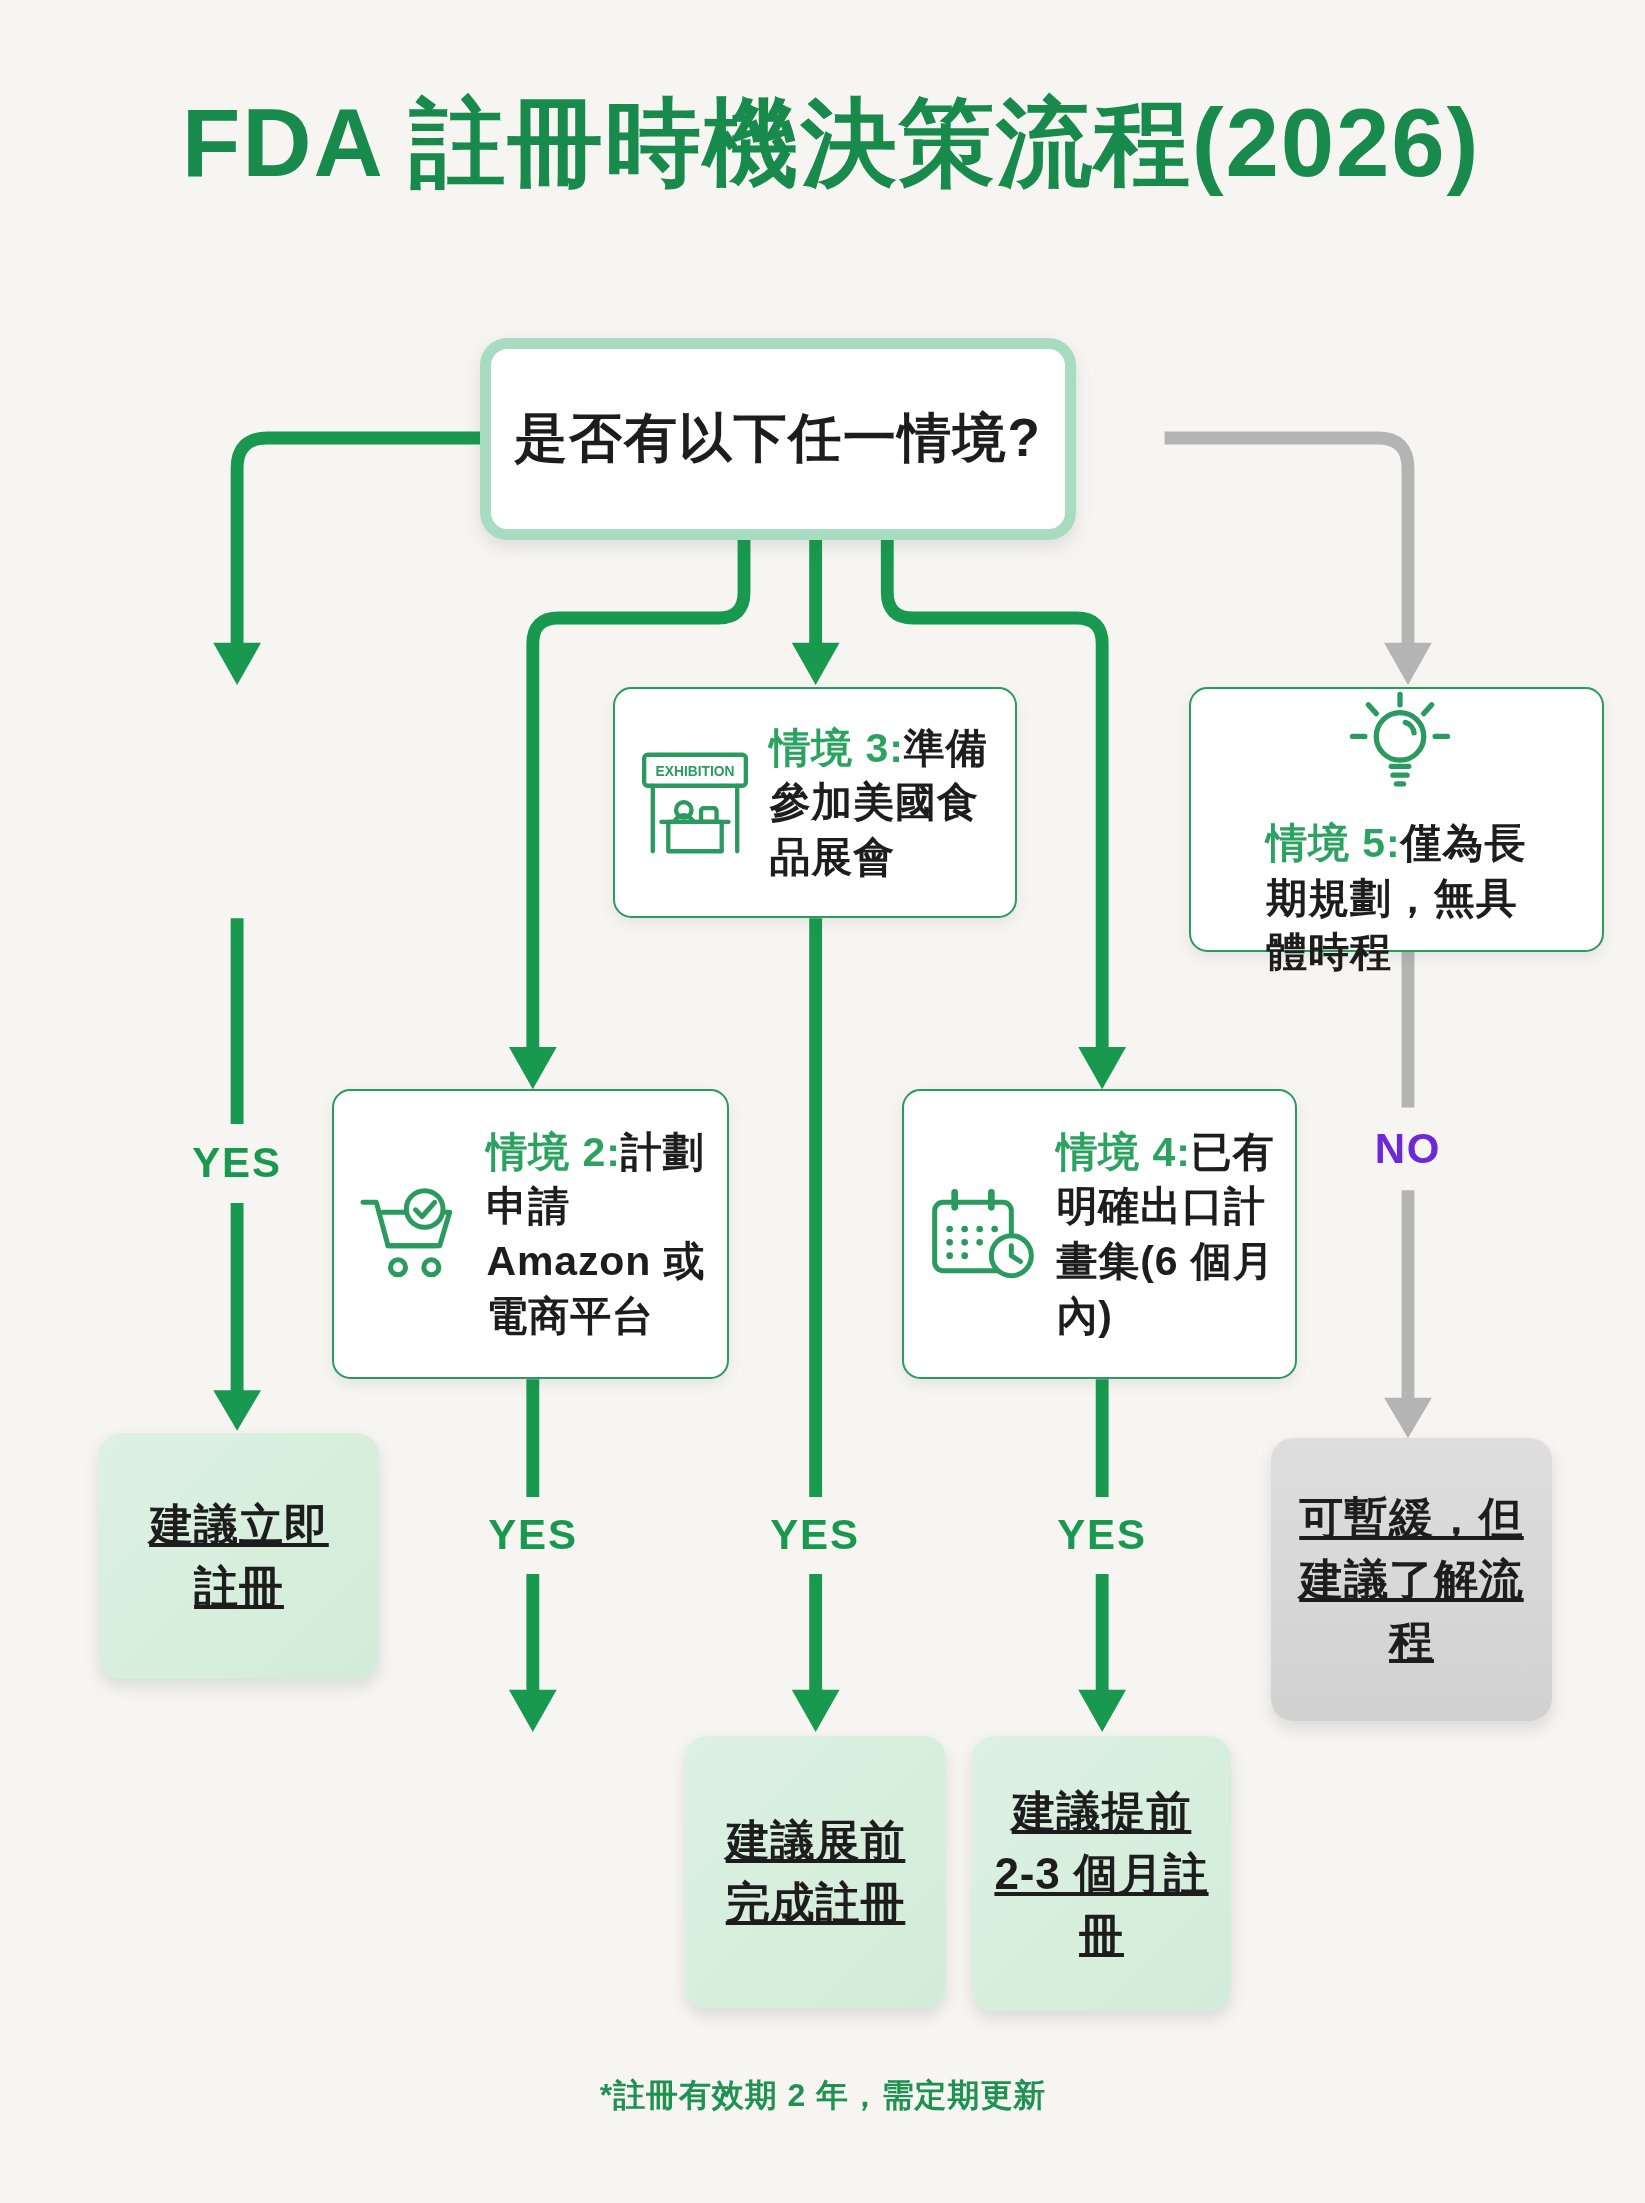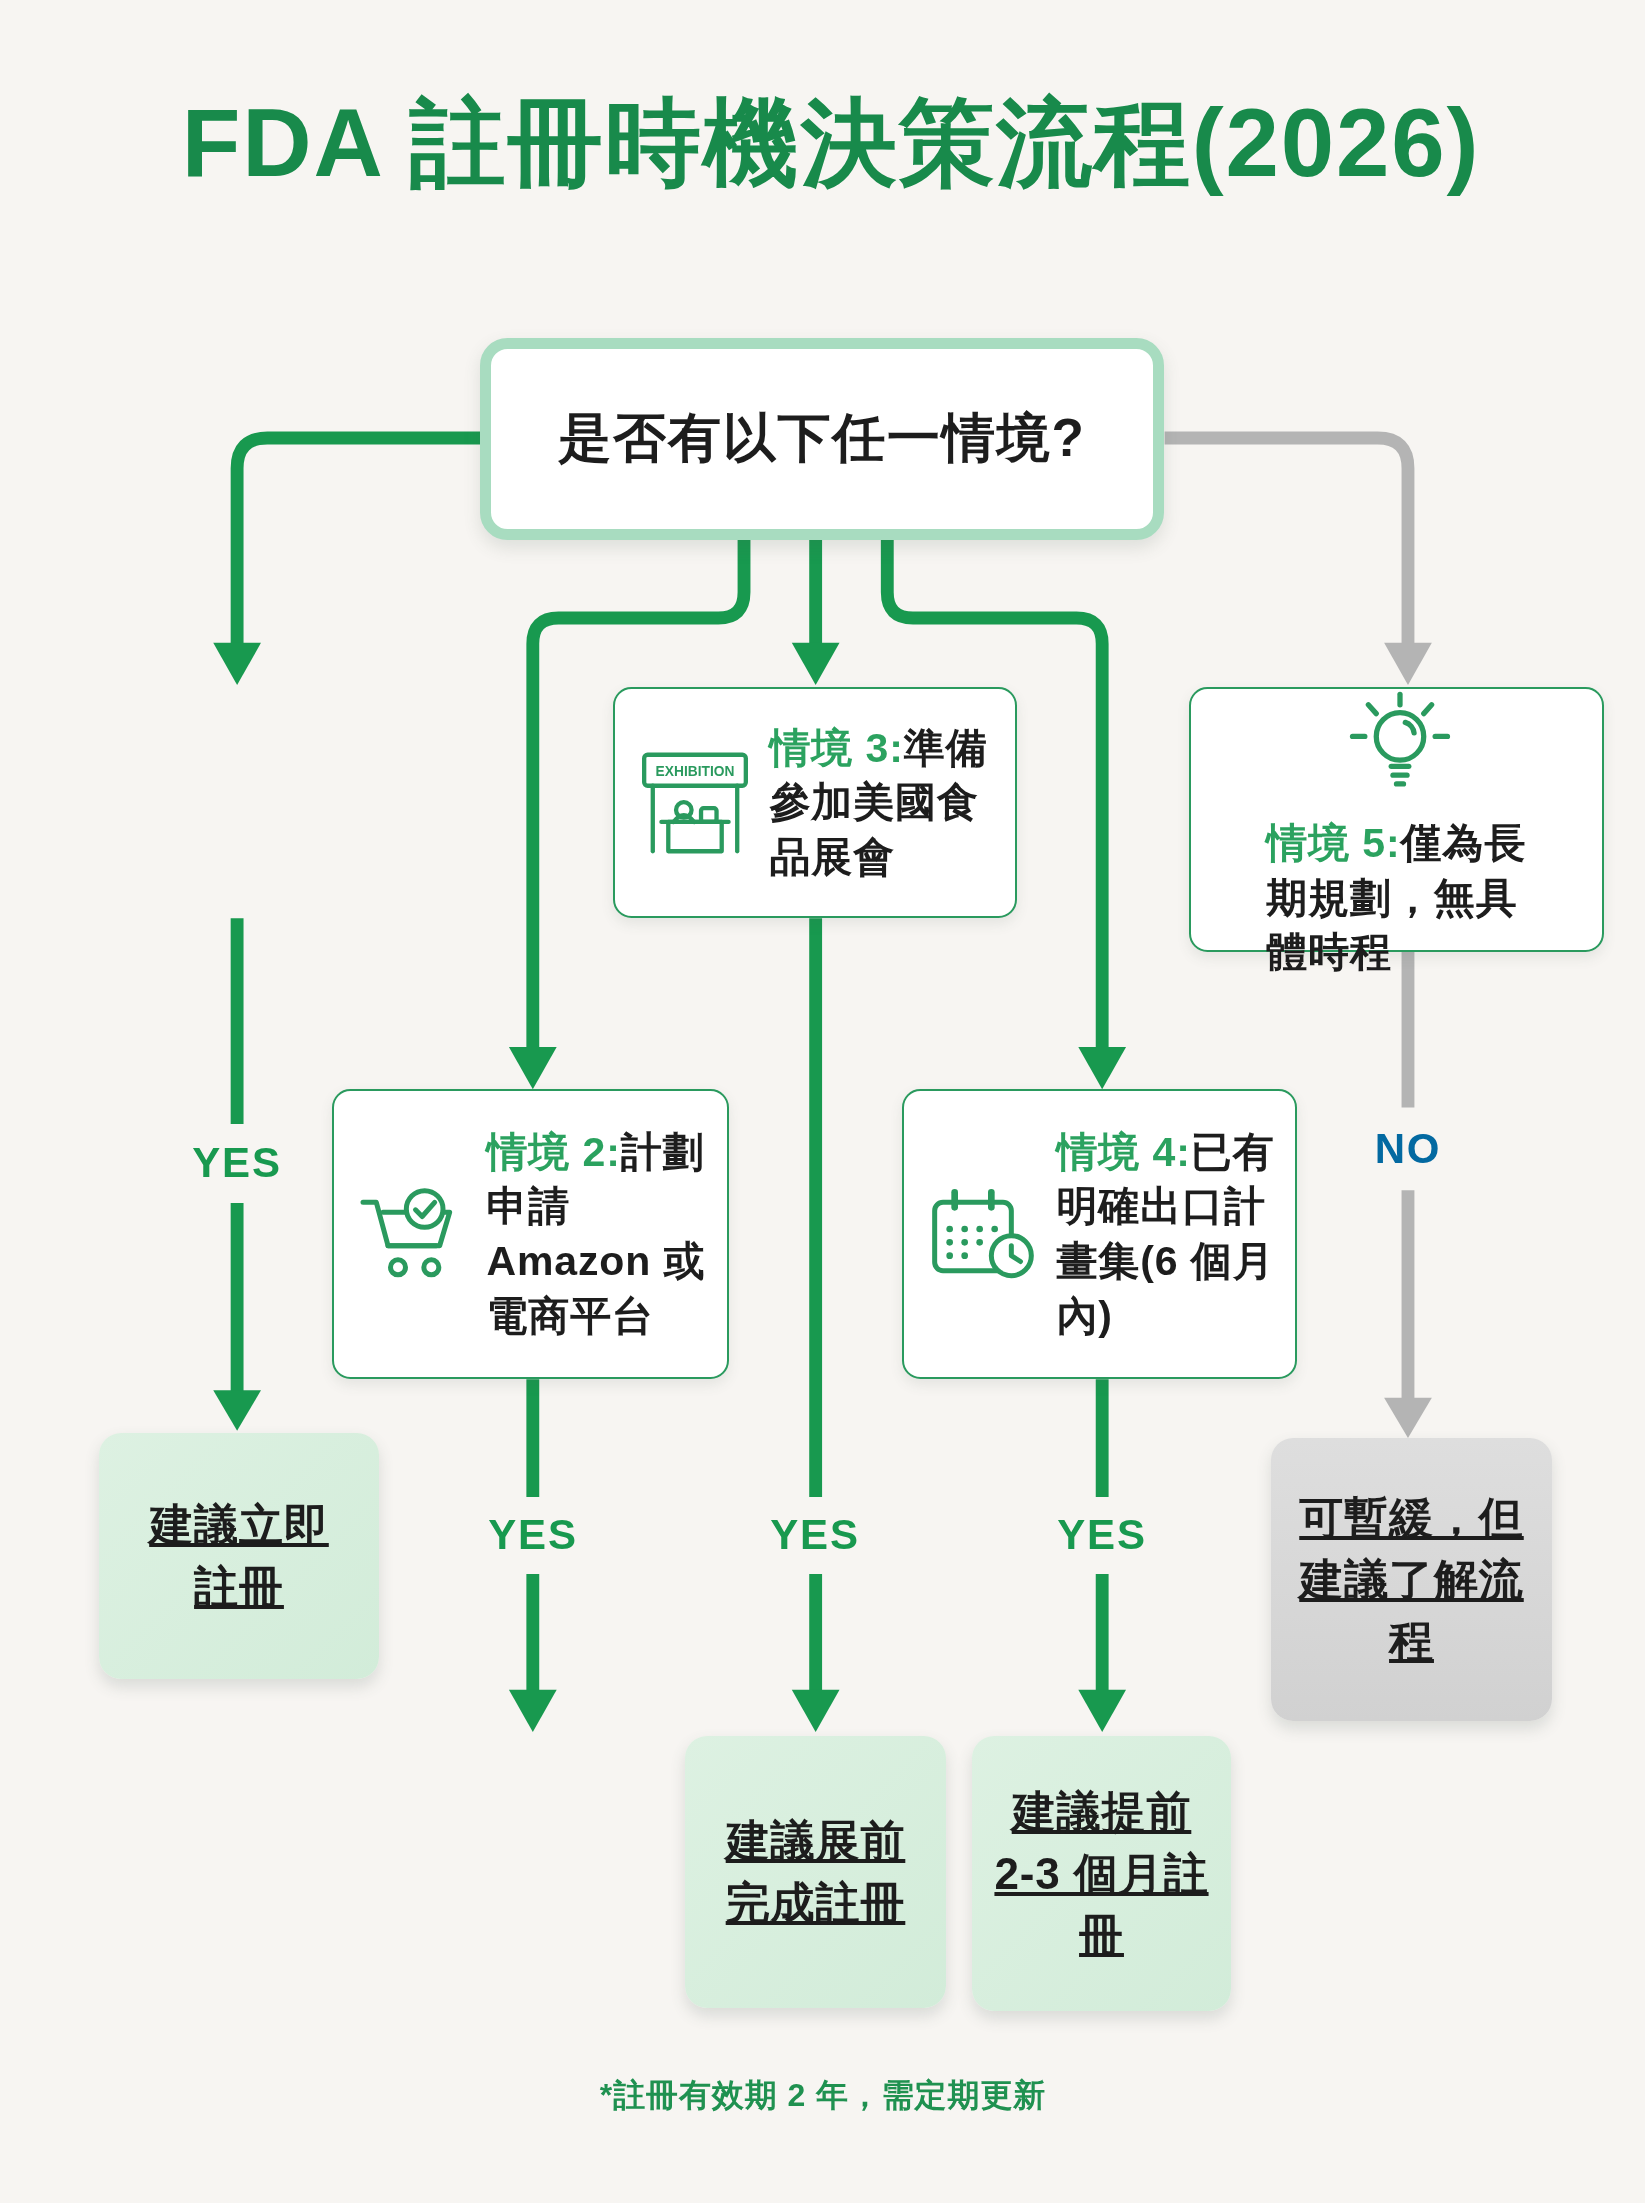--- a/index.html
+++ b/index.html
@@ -37,21 +37,21 @@
     box-shadow:0 7.3px 14.7px rgba(70,90,80,.16);
     text-decoration:underline;
   }
   .result.green{background:linear-gradient(135deg,#ddf1e2,#d2ecd9);}
   .result.gray{background:linear-gradient(180deg,#dedede,#d1d1d1);}
   .edge-label{
     position:absolute;transform:translate(-50%,-50%);
     font-size:42px;font-weight:900;letter-spacing:1.8px;
   }
   .edge-label.yes{color:#18994f;}
-  .edge-label.no{color:#0369a1;}
+  .edge-label.no{color:#6d28d9;}
   .footnote{
     position:absolute;left:0;top:2074px;width:100%;text-align:center;
     font-size:32px;font-weight:800;letter-spacing:0.9px;color:#1f9150;
   }
   .icon-stroke{stroke:#2a9a5e;fill:none;stroke-linecap:round;stroke-linejoin:round;}
 </style>
 </head>
 <body>
 
 <div class="canvas">
@@ -87,21 +87,21 @@
       <path d="M1268 477 H1500 Q1533 477 1533 510 V702"></path>
       <path d="M1533 1000 V1206"></path>
         <path d="M1533 1296 V1524"></path>
     </g>
     <g fill="#b4b4b4">
       <polygon points="1507,700 1559,700 1533,746"></polygon>
       <polygon points="1507,1522 1559,1522 1533,1566"></polygon>
     </g>
   </svg>
 
-  <div class="box root-box" style="left:480px;top:338px;width:684px;height:202px;">
+  <div class="box root-box" style="left:480px;top:338px;width:596px;height:202px;">
     <div class="root-text">是否有以下任一情境?</div>
   </div>
 
 
   <div class="box scenario" style="left:613px;top:687px;width:404px;height:231px;">
     <svg class="s-icon" width="112" height="108" viewBox="0 0 130 124">
       <g class="icon-stroke" stroke-width="5">
         <rect x="6" y="6" width="118" height="36" rx="4"></rect>
         <path d="M16 42 V118"></path>
           <path d="M114 42 V118"></path>

